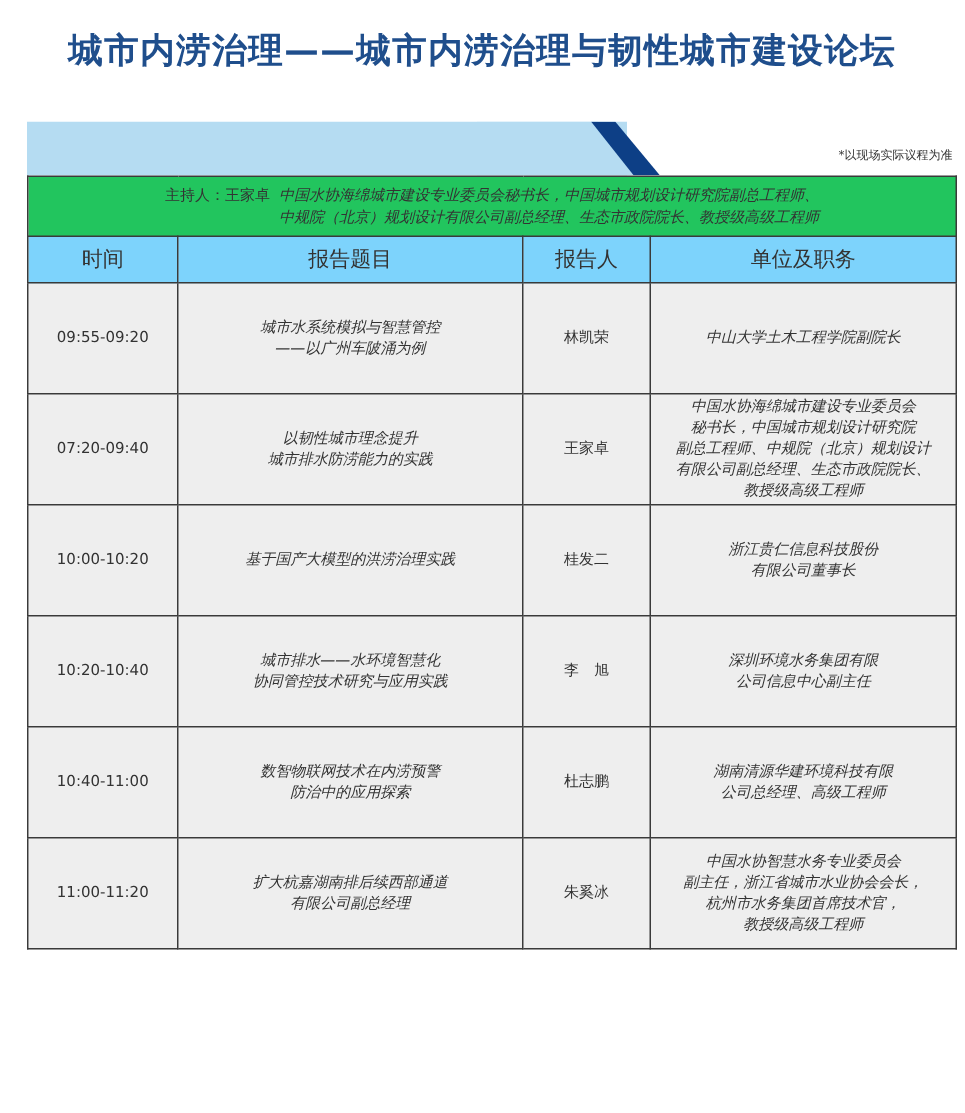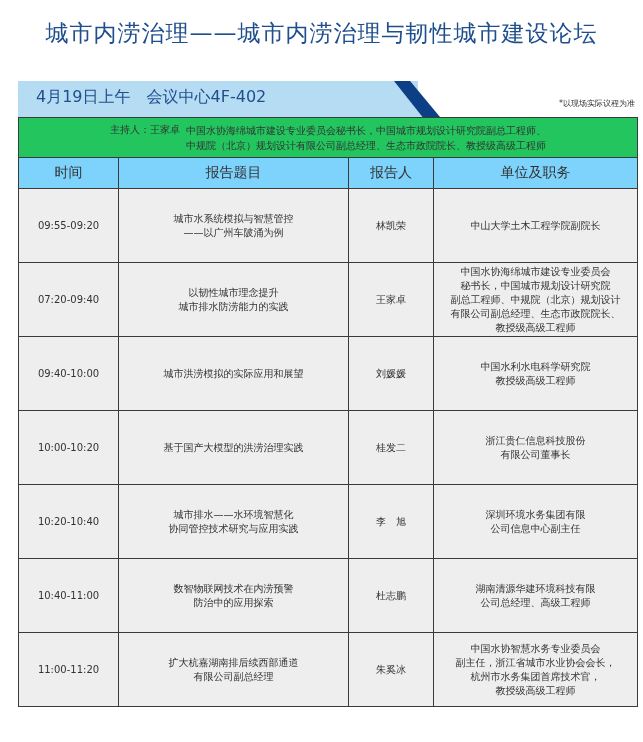--- a/index.html
+++ b/index.html
@@ -3,21 +3,21 @@
 <meta charset="utf-8">
 <style>
   * { box-sizing: border-box; margin: 0; padding: 0; }
   body {
     width: 643px; height: 742px; background: #ffffff;
     font-family: "DejaVu Sans", "Liberation Sans", sans-serif;
     color: #333; position: relative; overflow: hidden;
   }
   .title {
     position: absolute; top: 18px; left: 0; width: 643px;
-    text-align: center; font-size: 23px; font-weight: normal;
+    text-align: center; font-size: 23px; font-weight: bold;
     color: #1f4e8c; letter-spacing: 1px;
   }
   .session-band {
     position: absolute; left: 18px; top: 81px; width: 619px; height: 36px;
   }
   .band-light {
     position: absolute; left: 0; top: 0; height: 36px; width: 400px;
     background: #b5dcf2;
     clip-path: polygon(0 0, 100% 0, 100% 100%, 0 100%);
   }
@@ -50,32 +50,31 @@
   .host-label { white-space: nowrap; margin-right: 6px; }
   .host-desc { line-height: 15px; }
   th {
     background: #7dd3fc; height: 31px; font-weight: normal; font-size: 14px; color: #333;
   }
   .data-row td {
     background: #eeeeee; height: 74px; font-size: 10px; line-height: 14px; color: #333;
     padding: 0 4px;
   }
   .time { font-size: 11px; }
-  .multiline { white-space: pre-line; }
+  .multiline { white-space: pre-line; font-style: italic; }
 </style>
 </head>
 <body>
 
 <div class="title">城市内涝治理——城市内涝治理与韧性城市建设论坛</div>
 
 <div class="session-band">
   <div class="band-light"></div>
   <div class="band-light2"></div>
   <div class="band-dark"></div>
-  <div class="session-text">4月19日上午　会议中心4F-402</div>
   <div class="note">*以现场实际议程为准</div>
 </div>
 
 <table>
   <colgroup>
     <col style="width:100px">
     <col style="width:230px">
     <col style="width:85px">
     <col style="width:204px">
   </colgroup>
@@ -107,27 +106,20 @@
     <td class="multiline">以韧性城市理念提升
 城市排水防涝能力的实践</td>
     <td>王家卓</td>
     <td class="multiline">中国水协海绵城市建设专业委员会
 秘书长，中国城市规划设计研究院
 副总工程师、中规院（北京）规划设计
 有限公司副总经理、生态市政院院长、
 教授级高级工程师</td>
   </tr>
   <tr class="data-row">
-    <td class="time">09:40-10:00</td>
-    <td class="multiline">城市洪涝模拟的实际应用和展望</td>
-    <td>刘媛媛</td>
-    <td class="multiline">中国水利水电科学研究院
-教授级高级工程师</td>
-  </tr>
-  <tr class="data-row">
     <td class="time">10:00-10:20</td>
     <td class="multiline">基于国产大模型的洪涝治理实践</td>
     <td>桂发二</td>
     <td class="multiline">浙江贵仁信息科技股份
 有限公司董事长</td>
   </tr>
   <tr class="data-row">
     <td class="time">10:20-10:40</td>
     <td class="multiline">城市排水——水环境智慧化
 协同管控技术研究与应用实践</td>

